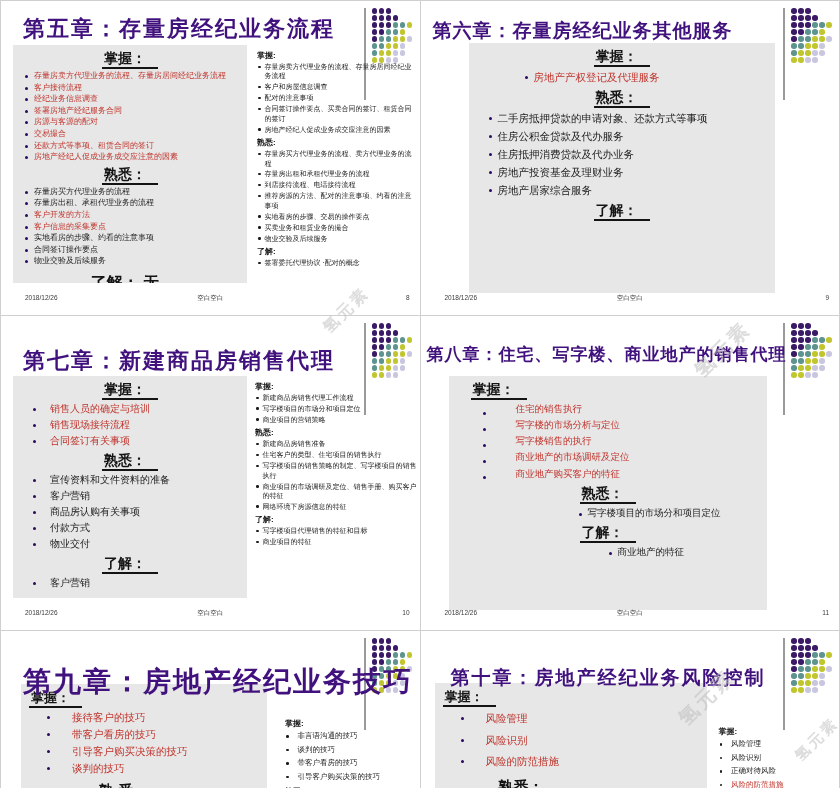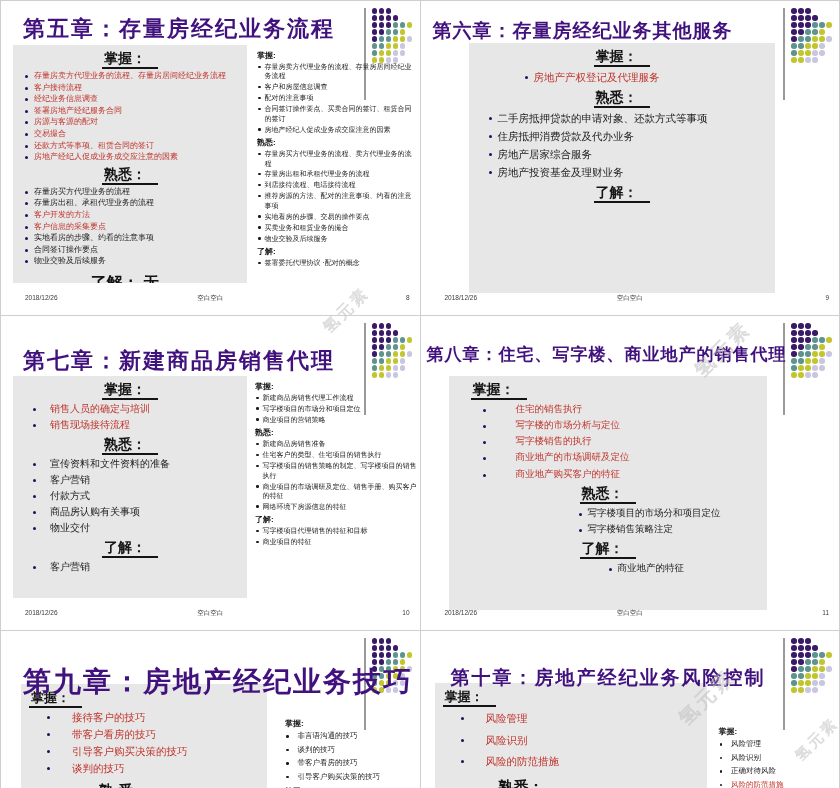--- a/index.html
+++ b/index.html
@@ -56,21 +56,21 @@
   .rightcol .bi{font-size:7px;line-height:1.35;margin-bottom:1.5px;}
   .rightcol .bi .d{width:2.5px;height:2.5px;background:#1c1c1c;margin:3.5px 4px 0 1px;}
   .slide-1 .leftbox .bi{font-size:8px;line-height:1.45;}
   .slide-2 .mainbox .bi{font-size:10.5px;line-height:1.72;padding-left:8px;}
   .slide-2 .mainbox .sec-0 .bi{padding-left:44px;}
   .slide-2 .mainbox .bi .d,.slide-4 .mainbox .bi .d{margin-top:8px;}
   .slide-3 .leftbox .bi{font-size:10px;line-height:1.6;padding-left:8px;}
   .slide-3 .leftbox .bi .d{margin-top:7px;margin-right:14px;}
   .slide-4 .mainbox .bi{font-size:9.5px;line-height:1.7;}
   .slide-4 .mainbox .sec-0 .h{text-align:left;margin-left:16px;}
-  .slide-4 .mainbox .sec-0 .bi{padding-left:22px;}
+  .slide-4 .mainbox .sec-0 .bi{padding-left:22px;align-items:center;}
   .slide-4 .mainbox .sec-0 .bi .d{margin-right:30px;}
   .slide-4 .mainbox .sec-1 .bi{padding-left:118px;}
   .slide-4 .mainbox .sec-2 .bi{padding-left:148px;}
   .slide-5 .leftbox .h,.slide-6 .leftbox .h{font-size:13px;text-align:left;margin-left:2px;}
   .slide-5 .leftbox .sec-1 .h{text-align:left;margin-left:70px;font-size:15px;margin-top:5px;}
   .slide-6 .leftbox .sec-1 .h{text-align:left;margin-left:56px;font-size:15px;margin-top:5px;}
   .slide-5 .leftbox .bi{font-size:10.5px;line-height:1.62;padding-left:14px;}
   .slide-5 .leftbox .bi .d{margin-top:7px;margin-right:22px;}
   .slide-6 .leftbox .bi{font-size:10.5px;line-height:2.05;padding-left:14px;}
   .slide-6 .leftbox .bi .d{margin-top:9px;margin-right:22px;}
@@ -349,29 +349,33 @@
             </div>
           </div>
           <div class="sec sec-1">
             <div class="h"><span class="u">熟悉：</span></div>
             <div class="bi">
               <span class="d"></span>
               <span class="bt">二手房抵押贷款的申请对象、还款方式等事项</span>
             </div>
             <div class="bi">
               <span class="d"></span>
+              <span class="bt">住房公积金贷款及代办服务</span>
+            </div>
+            <div class="bi">
+              <span class="d"></span>
               <span class="bt">住房抵押消费贷款及代办业务</span>
             </div>
             <div class="bi">
               <span class="d"></span>
+              <span class="bt">房地产投资基金及理财业务</span>
+            </div>
+            <div class="bi">
+              <span class="d"></span>
               <span class="bt">房地产居家综合服务</span>
-            </div>
-            <div class="bi">
-              <span class="d"></span>
-              <span class="bt">房地产投资基金及理财业务</span>
             </div>
           </div>
           <div class="sec sec-2">
             <div class="h"><span class="u">了解：</span></div>
           </div>
         </div>
         <div class="footer">
           <span class="fd">2018/12/26</span>
           <span class="fc">空白空白</span>
           <span class="fp">9</span>
@@ -434,38 +438,42 @@
           <div class="sec sec-0">
             <div class="h"><span class="u">掌握：</span></div>
             <div class="bi red">
               <span class="d"></span>
               <span class="bt">销售人员的确定与培训</span>
             </div>
             <div class="bi red">
               <span class="d"></span>
               <span class="bt">销售现场接待流程</span>
             </div>
+            <div class="bi red">
+              <span class="d"></span>
+              <span class="bt">合同签订有关事项</span>
+            </div>
           </div>
           <div class="sec sec-1">
             <div class="h"><span class="u">熟悉：</span></div>
             <div class="bi">
               <span class="d"></span>
               <span class="bt">宣传资料和文件资料的准备</span>
             </div>
             <div class="bi">
               <span class="d"></span>
               <span class="bt">客户营销</span>
             </div>
             <div class="bi">
               <span class="d"></span>
+              <span class="bt">商品房认购有关事项</span>
+            </div>
+            <div class="bi">
+              <span class="d"></span>
               <span class="bt">付款方式</span>
-            </div>
-            <div class="bi">
-              <span class="d"></span>
-              <span class="bt">商品房认购有关事项</span>
             </div>
             <div class="bi">
               <span class="d"></span>
               <span class="bt">物业交付</span>
             </div>
           </div>
           <div class="sec sec-2">
             <div class="h"><span class="u">了解：</span></div>
             <div class="bi">
               <span class="d"></span>
@@ -605,24 +613,20 @@
             <div class="bi red">
               <span class="d"></span>
               <span class="bt">商业地产购买客户的特征</span>
             </div>
           </div>
           <div class="sec sec-1">
             <div class="h"><span class="u">熟悉：</span></div>
             <div class="bi">
               <span class="d"></span>
               <span class="bt">写字楼项目的市场分和项目定位</span>
-            </div>
-            <div class="bi">
-              <span class="d"></span>
-              <span class="bt">写字楼销售策略注定</span>
             </div>
           </div>
           <div class="sec sec-2">
             <div class="h"><span class="u">了解：</span></div>
             <div class="bi">
               <span class="d"></span>
               <span class="bt">商业地产的特征</span>
             </div>
           </div>
         </div>

